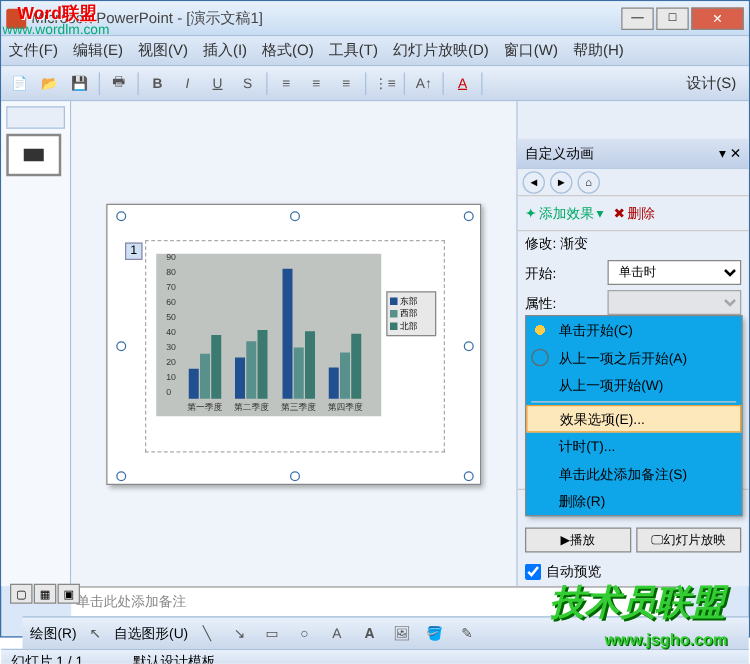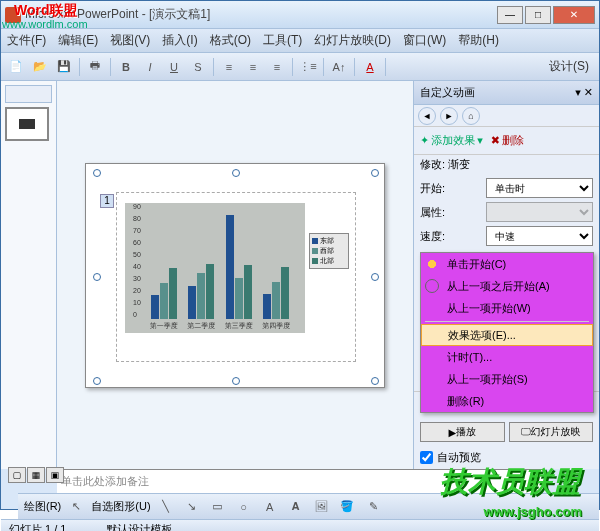--- a/index.html
+++ b/index.html
@@ -43,32 +43,32 @@
 .bar { width: 8px; }
 .bar.s1 { background: #205090; }
 .bar.s2 { background: #58908c; }
 .bar.s3 { background: #3a7a70; }
 .y-axis { position: absolute; left: 8px; top: 0; bottom: 14px; width: 12px; font-size: 7px; display: flex; flex-direction: column-reverse; justify-content: space-between; color: #333; }
 .x-axis { position: absolute; bottom: 2px; left: 20px; right: 10px; display: flex; justify-content: space-around; font-size: 7px; color: #333; }
 .legend { position: absolute; right: 6px; top: 40px; width: 40px; background: #e8e8e8; border: 1px solid #888; font-size: 7px; padding: 2px; }
 .legend-item { display: flex; align-items: center; gap: 2px; }
 .legend-sw { width: 6px; height: 6px; }
 .taskpane { width: 186px; background: #e8eef8; border-left: 1px solid #a8c0dc; display: flex; flex-direction: column; font-size: 11px; }
-.tp-title { height: 24px; background: linear-gradient(#d8e2f2, #c0d0e8); display: flex; align-items: center; justify-content: space-between; padding: 0 6px; border-bottom: 1px solid #a8c0dc; }
+.tp-title { height: 24px; background: linear-gradient(#d8e2f2, #c0d0e8); display: flex; align-items: center; justify-content: space-between; padding: 0 6px; border-bottom: 1px solid #a8c0dc; margin-top: 30px; }
 .tp-nav { height: 22px; display: flex; align-items: center; padding: 0 4px; border-bottom: 1px solid #ccc; gap: 4px; }
 .tp-nav-btn { width: 18px; height: 18px; border: 1px solid #a8c0dc; border-radius: 50%; display: flex; align-items: center; justify-content: center; font-size: 9px; }
 .tp-actions { display: flex; gap: 8px; padding: 6px; border-bottom: 1px solid #ccc; }
 .tp-action { display: flex; align-items: center; gap: 2px; font-size: 11px; cursor: pointer; }
 .tp-action.add { color: #0a6; }
 .tp-action.del { color: #a00; }
 .tp-props { padding: 4px 6px; display: grid; grid-template-columns: 40px 1fr; gap: 4px; align-items: center; font-size: 11px; }
 .tp-select { height: 20px; border: 1px solid #888; background: #fff; font-size: 10px; padding: 0 4px; margin-left: 22px; }
 .tp-select.dis { background: #e0e0e0; color: #888; }
 .tp-list { margin: 4px 6px; height: 22px; border: 1px solid #888; background: #fff; display: flex; align-items: center; padding: 0 4px; font-size: 10px; position: relative; }
-.ctx-menu { position: absolute; right: 6px; top: 252px; width: 174px; background: #d946ef; border: 1px solid #888; box-shadow: 2px 2px 4px rgba(0,0,0,0.3); z-index: 100; }
+.ctx-menu { position: absolute; right: 6px; top: 252px; width: 174px; background: #0ea5e9; border: 1px solid #888; box-shadow: 2px 2px 4px rgba(0,0,0,0.3); z-index: 100; }
 .ctx-item { height: 22px; display: flex; align-items: center; padding: 0 8px 0 26px; font-size: 11px; position: relative; cursor: pointer; }
 .ctx-item.hl { background: #fde8bc; border: 1px solid #f0a030; }
 .ctx-sep { height: 1px; background: #ccc; margin: 2px 4px; }
 .ctx-icon { position: absolute; left: 4px; width: 14px; height: 14px; }
 .ctx-icon.mouse { background: radial-gradient(circle, #fc4 40%, transparent 40%); }
 .ctx-icon.clock { border: 1px solid #666; border-radius: 50%; }
 .tp-bottom { margin-top: auto; padding: 4px 6px; border-top: 1px solid #ccc; }
 .tp-bottom-row { display: flex; align-items: center; gap: 4px; font-size: 11px; margin: 2px 0; }
 .tp-btn-row { display: flex; gap: 4px; padding: 4px 6px; }
 .tp-sm-btn { flex: 1; height: 20px; border: 1px solid #888; background: #e8e8e8; font-size: 10px; display: flex; align-items: center; justify-content: center; }
@@ -283,21 +283,21 @@
         <span>从上一项开始(W)</span>
       </div>
     <div class="ctx-sep"></div>
     <div class="ctx-item hl">
         <span>效果选项(E)...</span>
       </div>
     <div class="ctx-item">
         <span>计时(T)...</span>
       </div>
     <div class="ctx-item">
-        <span>从上一项开始(S)</span>
+        <span>单击此处添加备注(S)</span>
       </div>
     <div class="ctx-item">
         <span>删除(R)</span>
       </div>
   </div>
 
   <div class="view-btns">
     <div class="view-btn">▢</div>
     <div class="view-btn">▦</div>
     <div class="view-btn">▣</div>

